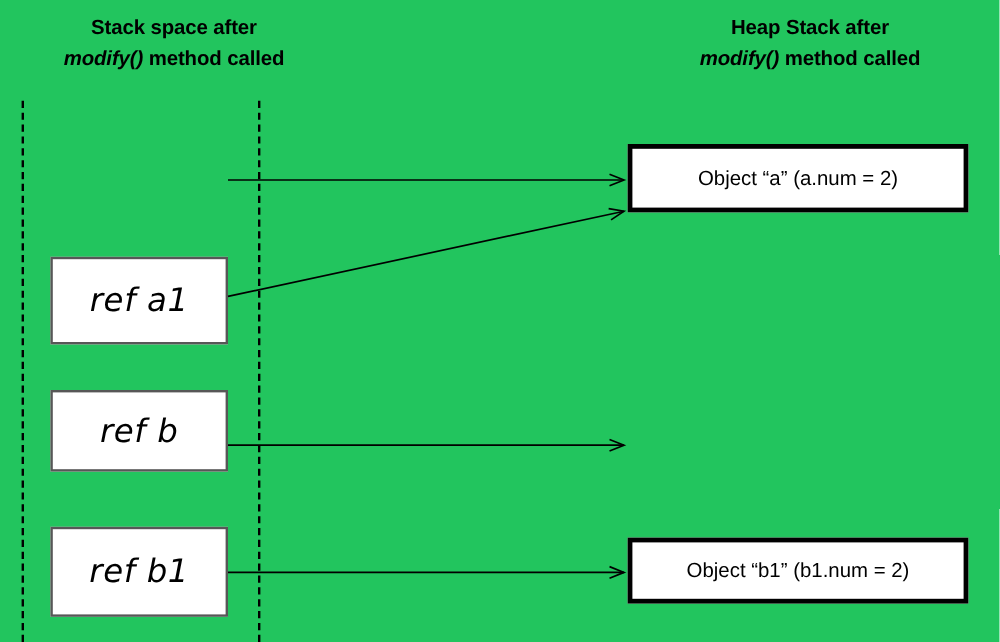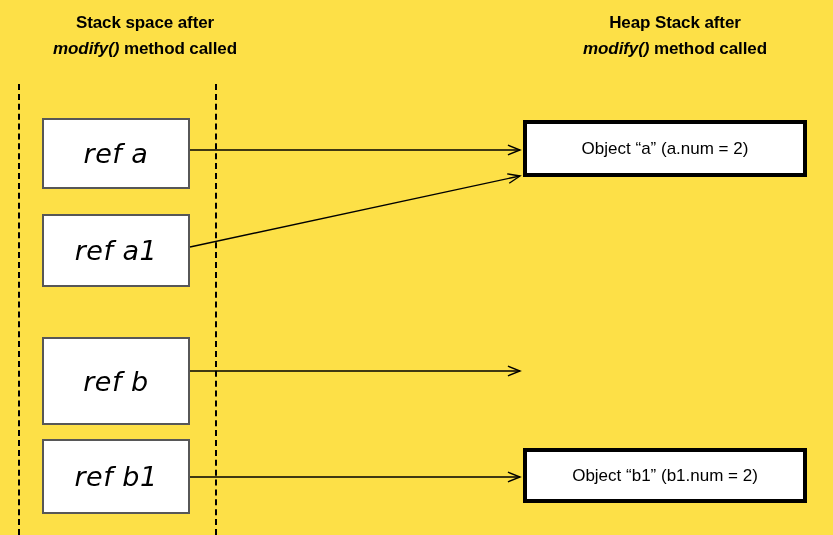--- a/index.html
+++ b/index.html
@@ -7,21 +7,21 @@
     padding: 0;
     background: #ffffff;
   }
   body {
     font-family: "Liberation Sans", sans-serif;
   }
   #canvas {
     position: relative;
     width: 833px;
     height: 535px;
-    background: #fde047;
+    background: #22c55e;
     overflow: hidden;
   }
   .title {
     position: absolute;
     font-weight: bold;
     font-size: 17px;
     color: #000000;
     text-align: center;
     line-height: 1.55;
     letter-spacing: -0.1px;
@@ -102,27 +102,24 @@
   </div>
 
   <div class="title" id="heap-title">
     <span>Heap Stack after</span><br>
     <span class="ital">modify()</span><span> method called</span>
   </div>
 
   <div class="divider" id="divider-left"></div>
   <div class="divider" id="divider-right"></div>
 
-  <div class="stack-box" style="left: 42px; top: 118px; width: 148px; height: 71px;">
-    <span class="label">ref a</span>
-  </div>
   <div class="stack-box" style="left: 42px; top: 214px; width: 148px; height: 73px;">
     <span class="label">ref a1</span>
   </div>
-  <div class="stack-box" style="left: 42px; top: 337px; width: 148px; height: 88px;">
+  <div class="stack-box" style="left: 42px; top: 325px; width: 148px; height: 68px;">
     <span class="label">ref b</span>
   </div>
   <div class="stack-box" style="left: 42px; top: 439px; width: 148px; height: 75px;">
     <span class="label">ref b1</span>
   </div>
 
   <div class="heap-box" style="left: 523px; top: 120px; width: 284px; height: 57px;">
     <span class="label">Object “a” (a.num = 2)</span>
   </div>
   <div class="heap-box" style="left: 523px; top: 448px; width: 284px; height: 55px;">

